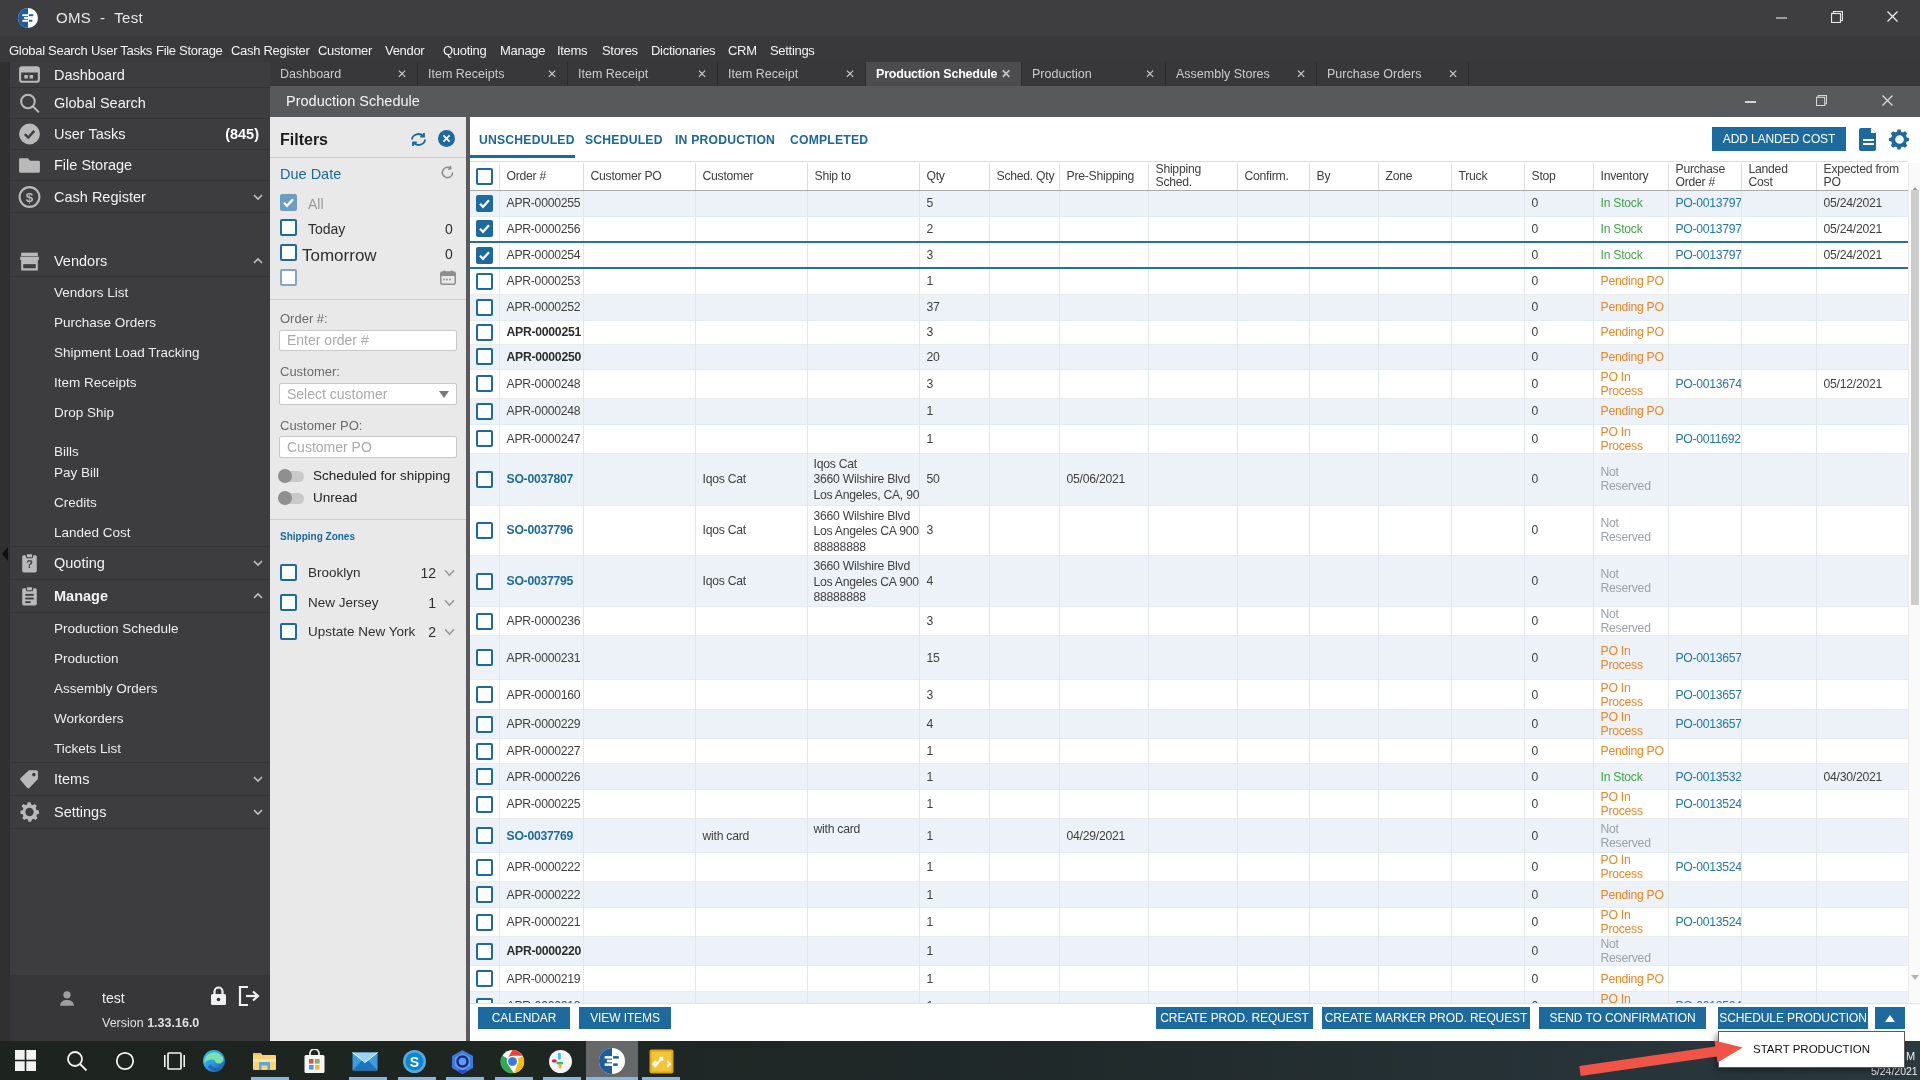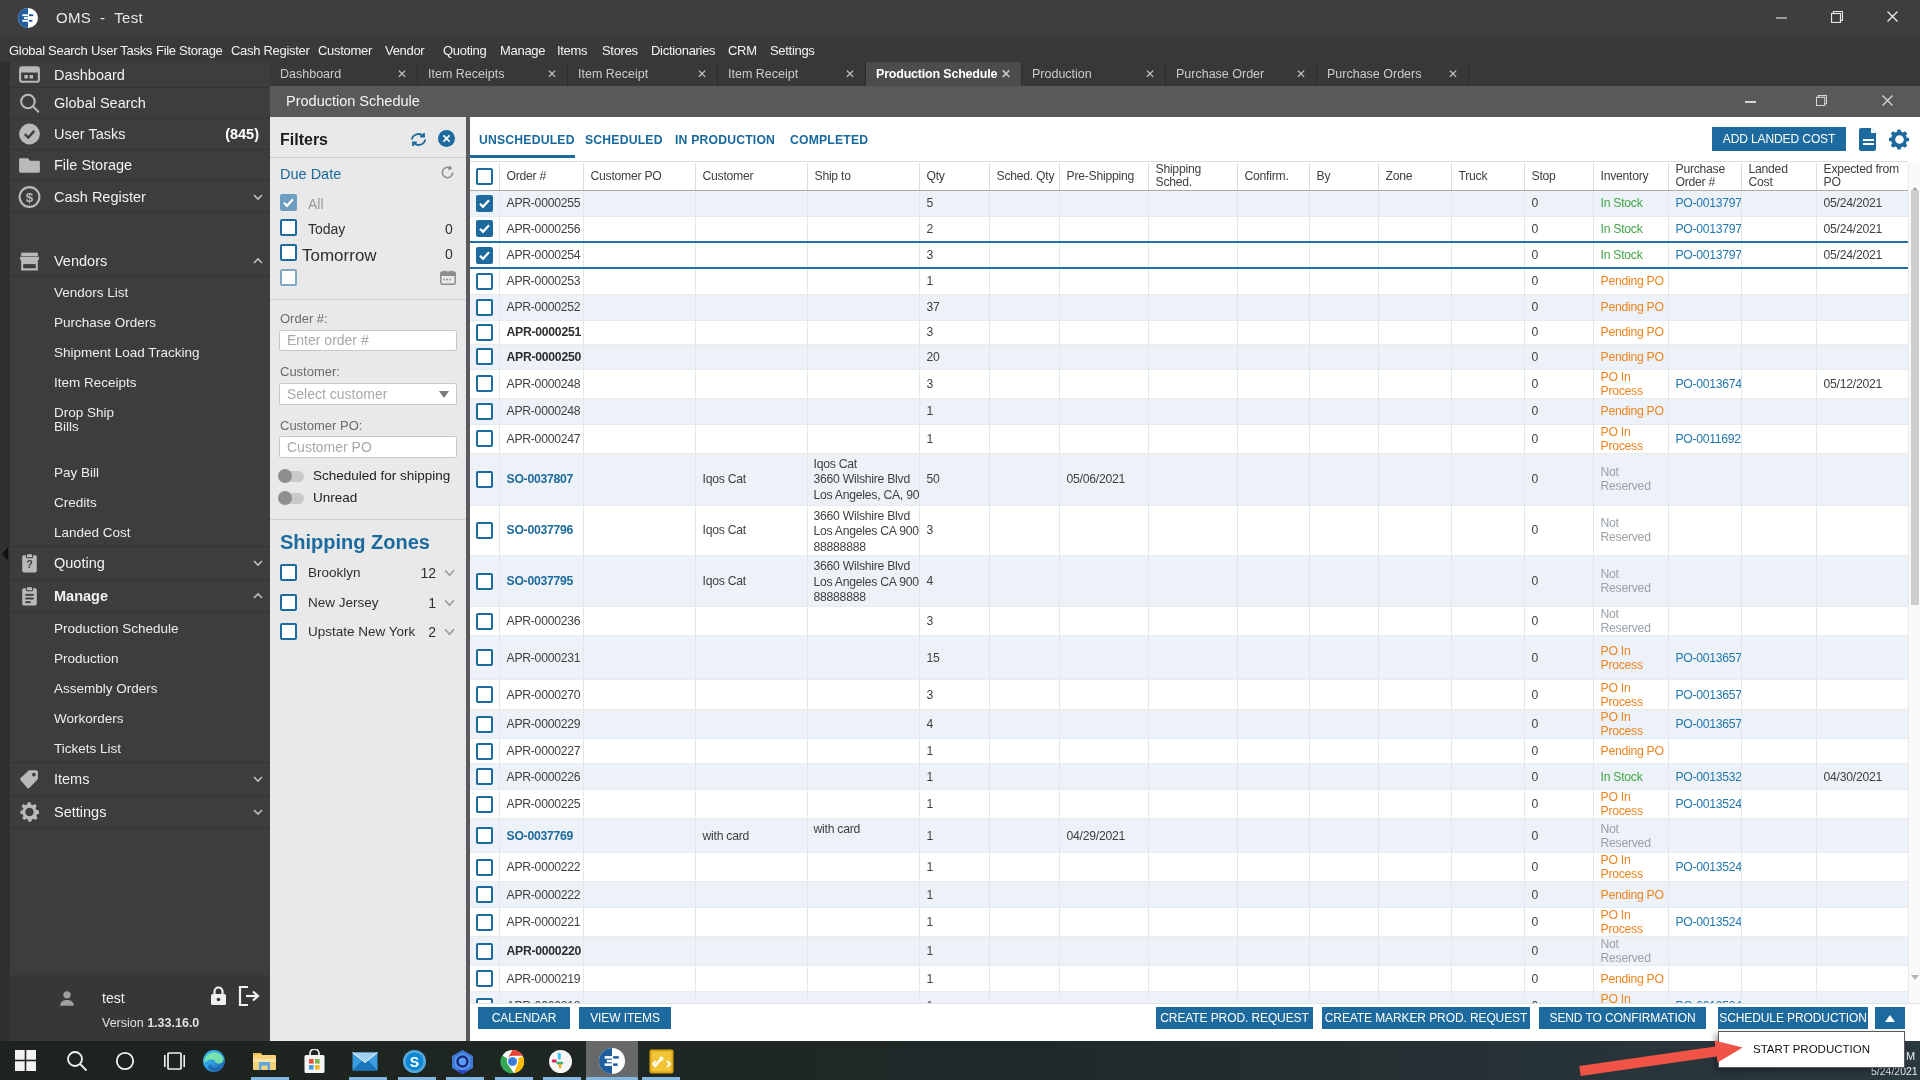--- a/index.html
+++ b/index.html
@@ -108,21 +108,21 @@
     </div>
 <div class="tab active" style="left:596px;width:156px">
       <span class="tx">Production Schedule</span>
       <span class="cl" style="left:135px">✕</span>
     </div>
 <div class="tab" style="left:752px;width:144px">
       <span class="tx">Production</span>
       <span class="cl" style="left:123px">✕</span>
     </div>
 <div class="tab" style="left:896px;width:151px">
-      <span class="tx">Purchase Order</span>
+      <span class="tx">Assembly Stores</span>
       <span class="cl" style="left:130px">✕</span>
     </div>
 <div class="tab" style="left:1047px;width:152px">
       <span class="tx">Purchase Orders</span>
       <span class="cl" style="left:131px">✕</span>
     </div>
 </div>
 <div class="abs" id="edge"></div>
 <svg class="abs" style="left:1px;top:546px" width="8" height="16" viewBox="0 0 8 16">
     <path d="M7 1 L1 8 L7 15 Z" fill="#101010"></path>
@@ -188,21 +188,21 @@
     </div>
 <div class="sub" style="top:275px;height:30px;">
       <span class="lbl">Shipment Load Tracking</span>
     </div>
 <div class="sub" style="top:305px;height:30px;">
       <span class="lbl">Item Receipts</span>
     </div>
 <div class="sub" style="top:335px;height:30px;text-decoration:underline;">
       <span class="lbl">Drop Ship</span>
     </div>
-<div class="sub" style="top:349px;height:30px;">
+<div class="sub" style="top:374px;height:30px;">
       <span class="lbl">Bills</span>
     </div>
 <div class="sub" style="top:395px;height:30px;">
       <span class="lbl">Pay Bill</span>
     </div>
 <div class="sub" style="top:425px;height:30px;">
       <span class="lbl">Credits</span>
     </div>
 <div class="sub" style="top:455px;height:30px;border-bottom:1px solid #343436;">
       <span class="lbl">Landed Cost</span>
@@ -340,21 +340,21 @@
       </svg></div>
     <div class="abs" style="left:10px;top:301px;color:#6b6b6b;font-size:13px">Customer PO:</div>
     <div class="finput" style="left:9px;top:319px;width:178px;height:22px;line-height:20px;padding-left:7px">Customer PO</div>
     <div class="abs" style="left:9px;top:354px;width:25px;height:11px;background:#c9c9c9;border-radius:6px"></div>
     <div class="abs" style="left:8px;top:352px;width:14px;height:14px;background:#8f8f8f;border-radius:50%"></div>
     <div class="abs" style="left:43px;top:351px;color:#222;font-size:13.5px">Scheduled for shipping</div>
     <div class="abs" style="left:9px;top:376px;width:25px;height:11px;background:#c9c9c9;border-radius:6px"></div>
     <div class="abs" style="left:8px;top:374px;width:14px;height:14px;background:#8f8f8f;border-radius:50%"></div>
     <div class="abs" style="left:43px;top:373px;color:#222;font-size:13.5px">Unread</div>
     <div class="abs" style="left:0;top:402px;width:196px;height:1px;background:#cfcfcf"></div>
-    <div class="abs ftitle" style="left:10px;top:414px;font-size:20px;font-weight:bold">Shipping Zones</div>
+    <div class="abs ftitle" style="left:10px;top:414px;font-size:10px;font-weight:bold">Shipping Zones</div>
     <div class="cb" style="left:10px;top:447px"></div>
     <div class="abs" style="left:38px;top:448px;color:#2f2f2f;font-size:13.5px">Brooklyn</div>
     <div class="abs" style="left:146px;top:448px;width:20px;text-align:right;color:#2f2f2f;font-size:14px">12</div>
     <svg class="abs" style="left:174px;top:452px" width="11" height="8" viewBox="0 0 12 9">
       <path d="M1 1.5 L6 7 L11 1.5" fill="none" stroke="#9a9a9a" stroke-width="1.8"></path>
     </svg>
     <div class="cb" style="left:10px;top:477px"></div>
     <div class="abs" style="left:38px;top:478px;color:#2f2f2f;font-size:13.5px">New Jersey</div>
     <div class="abs" style="left:146px;top:478px;width:20px;text-align:right;color:#2f2f2f;font-size:14px">1</div>
     <svg class="abs" style="left:174px;top:482px" width="11" height="8" viewBox="0 0 12 9">
@@ -764,21 +764,21 @@
             <td>0</td>
             <td class="org">PO In Process</td>
             <td><span class="lnk">PO-0013657</span></td>
             <td></td>
             <td style="border-right:none"></td>
           </tr>
           <tr class="r" style="height:30px">
             <td style="padding:0">
               <div class="dcb"></div>
             </td>
-            <td><span>APR-0000270</span></td>
+            <td><span>APR-0000160</span></td>
             <td></td>
             <td></td>
             <td class="shipto"></td>
             <td>3</td>
             <td></td>
             <td></td>
             <td></td>
             <td></td>
             <td></td>
             <td></td>

